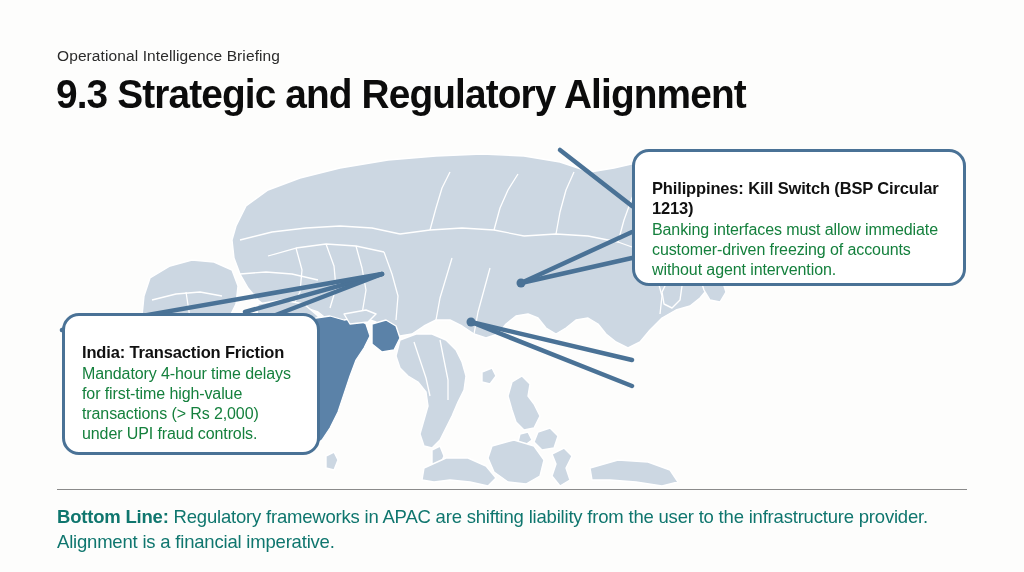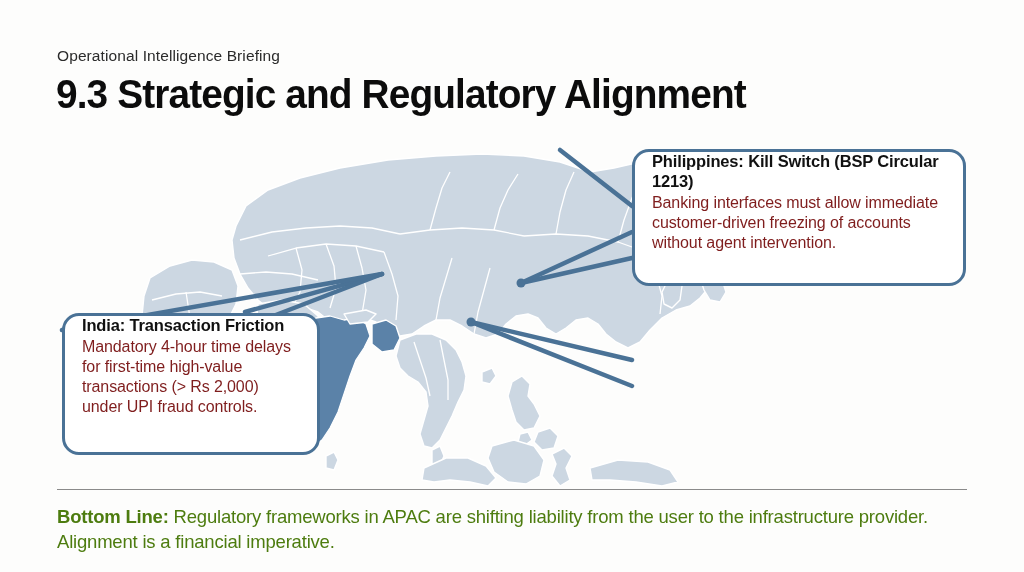--- a/index.html
+++ b/index.html
@@ -34,45 +34,45 @@
   .lines{position:absolute;inset:0;pointer-events:none;}
   .lines svg{display:block;width:1024px;height:572px;}
 
   
   .callout{
     position:absolute;
     background:#ffffff;
     border:3px solid #4a7296;
     border-radius:17px;
     box-sizing:border-box;
-    padding:0 15px 12px 17px;
+    padding:27px 15px 12px 17px;
   }
   .callout .c-title{
     font-size:16.5px;font-weight:bold;color:#111;
     line-height:1.2;letter-spacing:-.15px;
     margin:0 0 1px 0;
   }
   .callout .c-body{
-    font-size:16px;color:#7f1d1d;
+    font-size:16px;color:#15803d;
     line-height:1.25;letter-spacing:-.1px;
     margin:0;
   }
 
   #callout-philippines{left:632px;top:149px;width:334px;height:137px;}
   #callout-singapore{left:632px;top:313px;width:334px;height:151px;}
   #callout-india{left:62px;top:313px;width:258px;height:142px;}
 
   
   .divider{
     position:absolute;left:57px;top:489px;width:910px;height:1px;
     background:#8a8a8a;
   }
   .bottom-line{
     position:absolute;left:57px;top:505px;width:925px;
-    font-size:18.5px;color:#4d7c0f;line-height:1.35;letter-spacing:-.2px;
+    font-size:18.5px;color:#0f766e;line-height:1.35;letter-spacing:-.2px;
   }
   .bottom-line b{font-weight:bold;}
 </style>
 </head>
 <body>
 
 <div class="slide">
 
   <div class="eyebrow">Operational Intelligence Briefing</div>
   <div class="title">9.3 Strategic and Regulatory Alignment</div>

